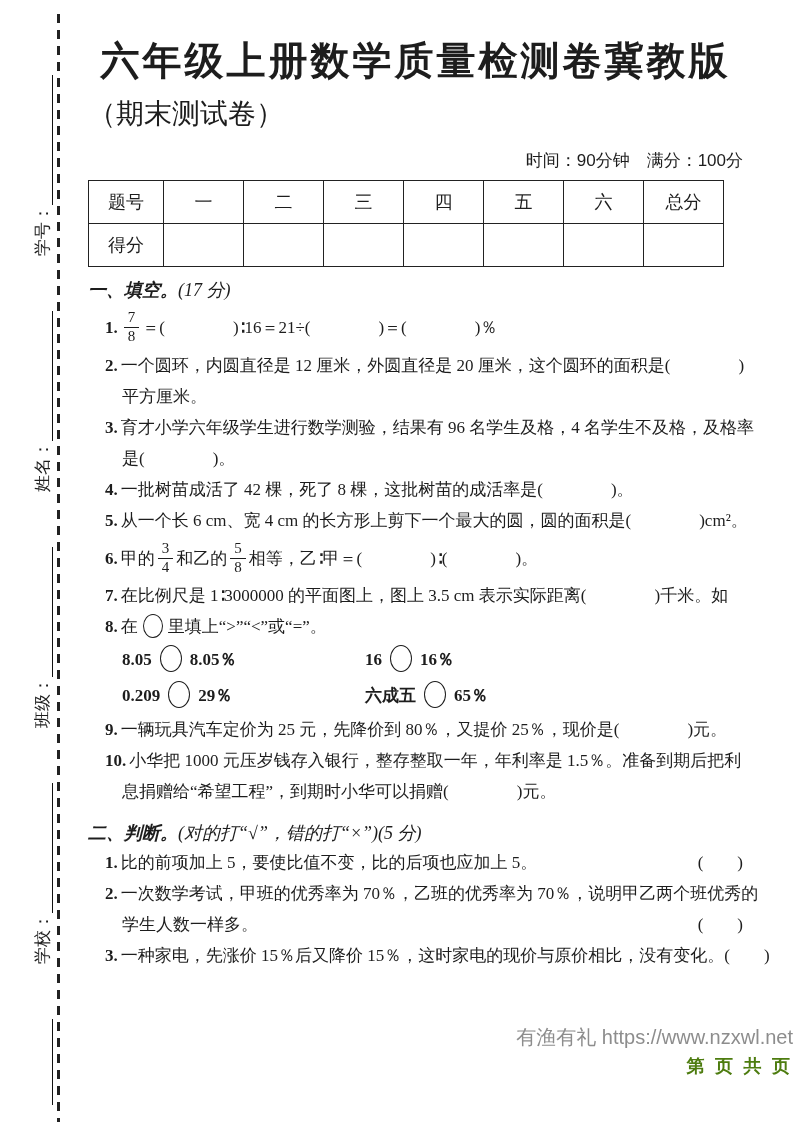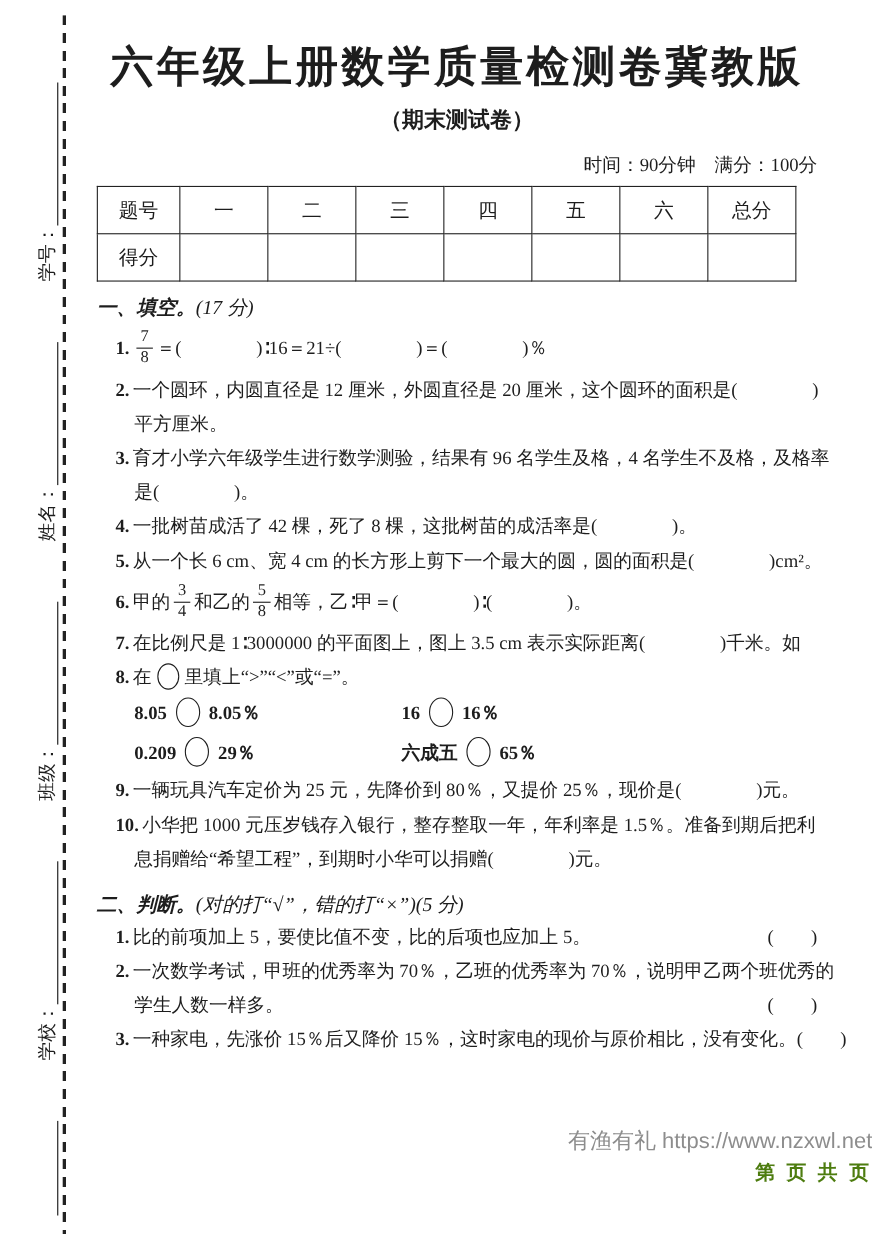--- a/index.html
+++ b/index.html
@@ -13,23 +13,23 @@
         display:flex;align-items:flex-end;justify-content:space-between;
         font-size:17px;color:#1d1d1d;}
   .seal-field{display:inline-flex;align-items:flex-end;}
   .seal-label{line-height:20px;white-space:nowrap;}
   .seal-line{display:inline-block;width:130px;height:16px;border-bottom:1.7px solid #111;}
   .seal-line.lead{width:86px;}
   
   .content{position:absolute;left:88px;top:0;width:655px;}
   h1{margin:34px 0 0 0;font-family:Liberation Mono, monospace;font-weight:bold;
      font-size:39px;letter-spacing:3px;text-align:center;white-space:nowrap;}
-  h2{margin:7px 0 0 0;font-family:"Liberation Sans",sans-serif;font-weight:bold;
-     font-size:20px;text-align:center;}
-  .info{margin-top:16px;text-align:right;font-family:Liberation Serif, serif;
+  h2{margin:7px 0 0 0;font-family:"Liberation Sans",sans-serif;font-weight:normal;
+     font-size:28px;text-align:left;}
+  .info{margin-top:16px;text-align:right;font-family:Liberation Sans, sans-serif;
      font-size:17px;}
   table.score{border-collapse:collapse;margin-top:8px;table-layout:fixed;width:627px;}
   table.score td{border:1.6px solid #222;height:42px;text-align:center;
      font-size:18px;padding:0;}
   table.score td.c0{width:74px;}
   table.score td.cm{width:79px;}
   
   .sec-head{margin-top:9px;font-size:18px;min-height:28px;line-height:28px;white-space:nowrap;font-style:italic;}
   .sec-head .b{font-weight:bold;}
   .ln{min-height:31px;line-height:31px;font-size:17px;white-space:nowrap;padding-left:17px;}

